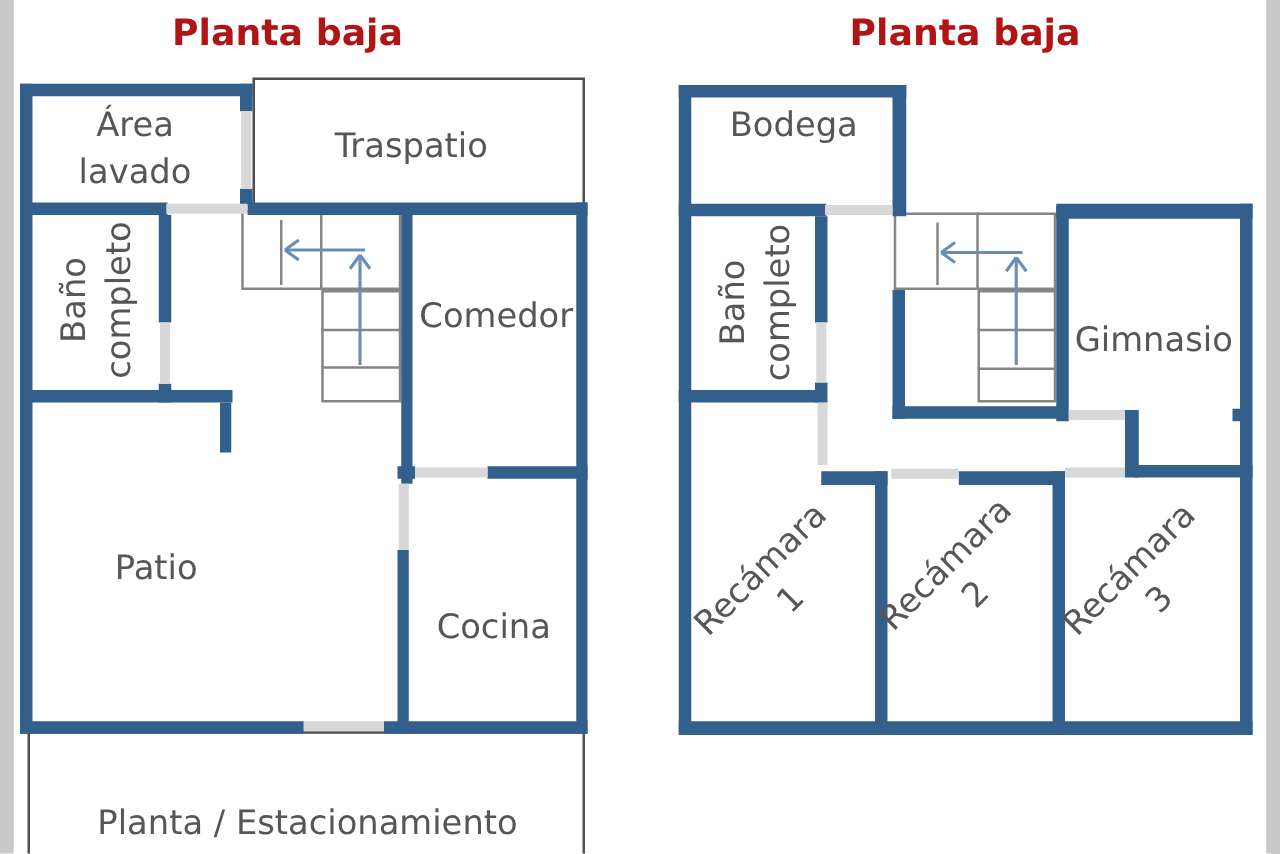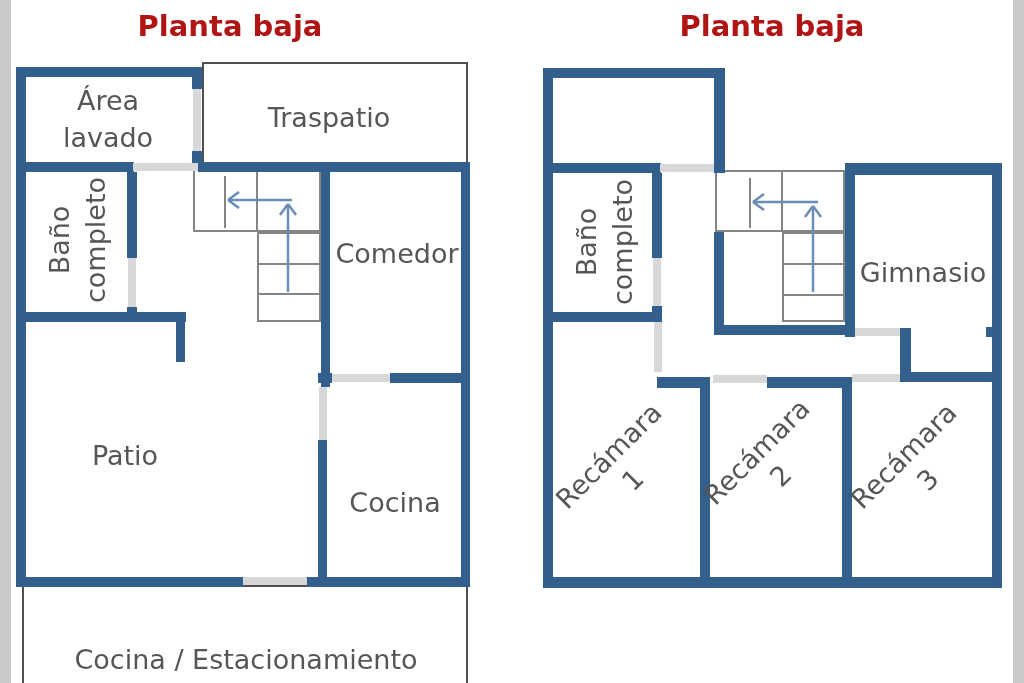--- a/index.html
+++ b/index.html
@@ -84,21 +84,21 @@
     <span>Área</span><br>
     <span>lavado</span>
   </div>
   <div class="lbl rot90" style="left:78px;top:240px;">
     <span>Baño</span><br>
     <span>completo</span>
   </div>
   <div class="lbl" style="left:397px;top:253px;">Comedor</div>
   <div class="lbl" style="left:125px;top:455px;">Patio</div>
   <div class="lbl" style="left:395px;top:502px;">Cocina</div>
-  <div class="lbl" style="left:246px;top:659px;">Cocina / Estacionamiento</div>
+  <div class="lbl" style="left:246px;top:659px;">Planta / Estacionamiento</div>
 
   <div class="title" style="left:772px;top:26px;">Planta baja</div>
 
   <div class="sbox" style="left:715px;top:170px;width:126px;height:58px;"></div>
   <div class="line" style="left:781px;top:170px;width:2px;height:62px;"></div>
   <div class="line" style="left:749px;top:178px;width:2px;height:50px;"></div>
   <div class="sbox" style="left:782px;top:232px;width:59px;height:86px;"></div>
   <div class="line" style="left:782px;top:263px;width:63px;height:2px;"></div>
   <div class="line" style="left:782px;top:294px;width:63px;height:2px;"></div>
   <svg style="left:715px;top:170px;" width="130" height="152" viewBox="0 0 130 152">
@@ -131,20 +131,21 @@
   <div class="w" style="left:986px;top:327px;width:6px;height:10px;"></div>
   <div class="w" style="left:543px;top:577px;width:459px;height:11px;"></div>
 
   <div class="d" style="left:660px;top:164px;width:54px;height:8px;"></div>
   <div class="d" style="left:653px;top:258px;width:8px;height:48px;"></div>
   <div class="d" style="left:654px;top:322px;width:8px;height:50px;"></div>
   <div class="d" style="left:713px;top:375px;width:54px;height:8px;"></div>
   <div class="d" style="left:852px;top:374px;width:48px;height:8px;"></div>
   <div class="d" style="left:855px;top:328px;width:45px;height:8px;"></div>
 
+  <div class="lbl" style="left:635px;top:100px;">Bodega</div>
   <div class="lbl rot90" style="left:605px;top:242px;">
     <span>Baño</span><br>
     <span>completo</span>
   </div>
   <div class="lbl" style="left:923px;top:272px;text-align:right;">Gimnasio</div>
   <div class="lbl rot45" style="left:621px;top:468px;">
     <span>Recámara</span><br>
     <span>1</span>
   </div>
   <div class="lbl rot45" style="left:769px;top:464px;">

